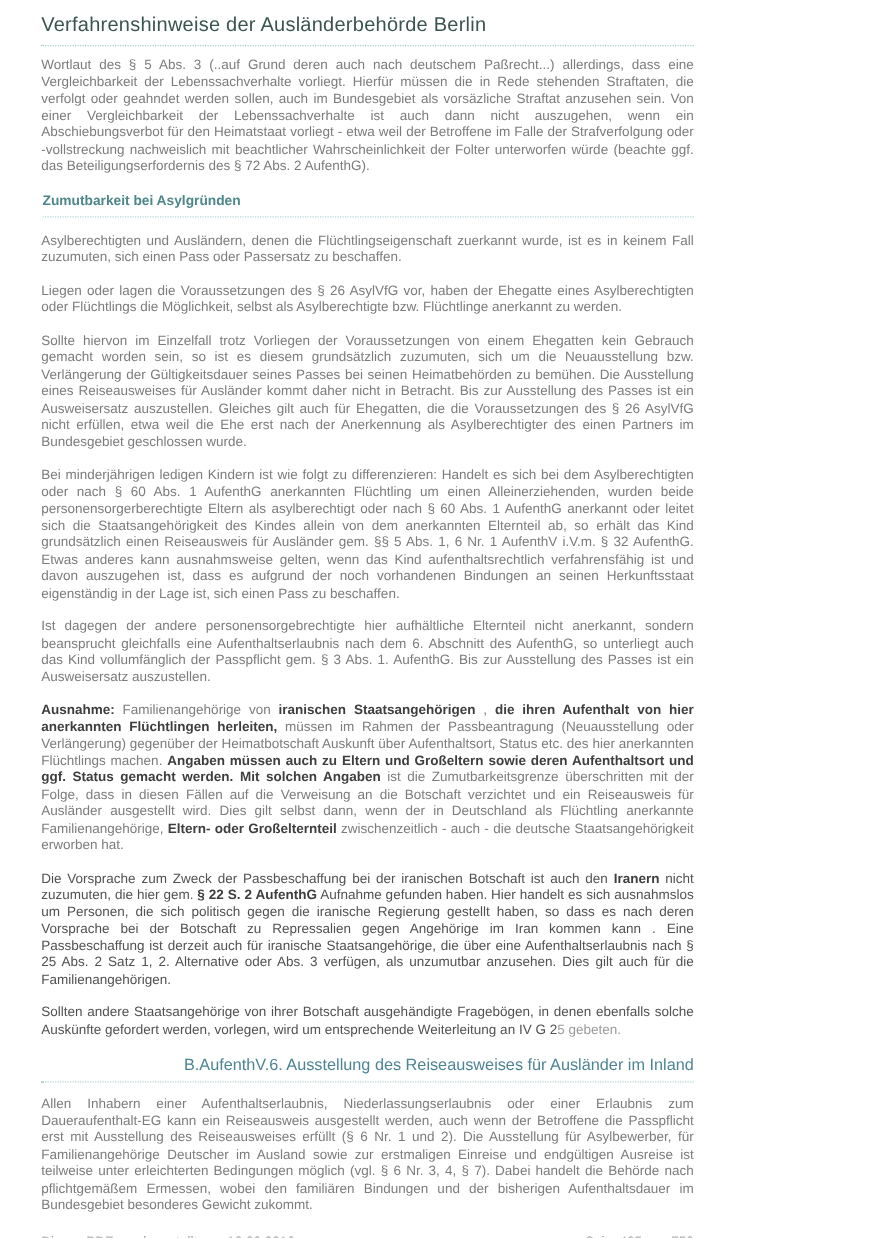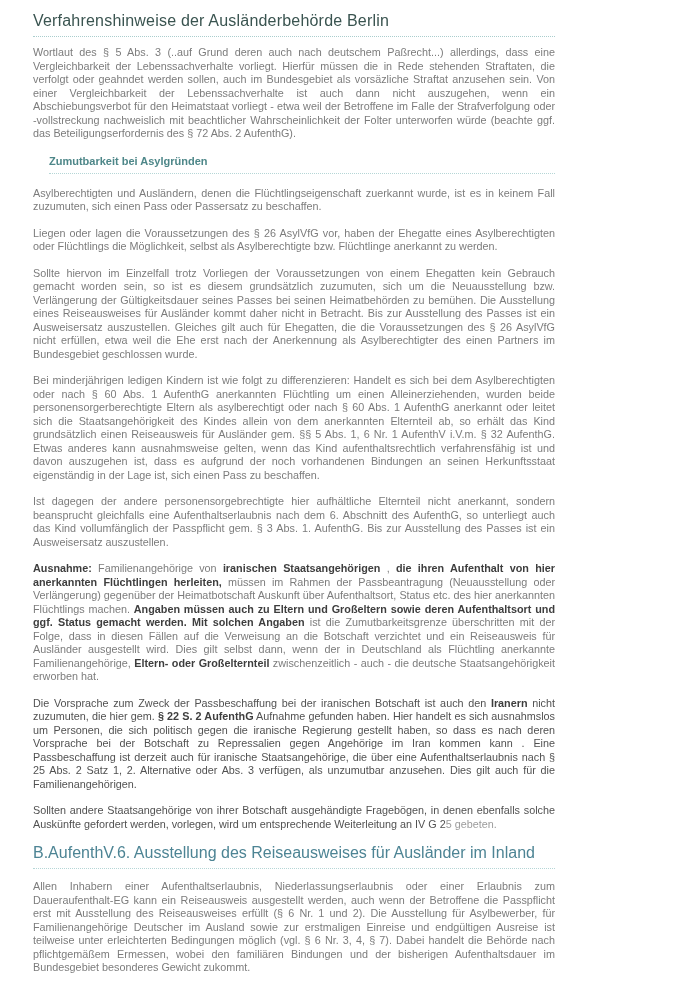--- a/index.html
+++ b/index.html
@@ -42,32 +42,33 @@
   p.body.dark { color: #515151; }
   .b {
     font-weight: bold;
     color: #3e3e3e;
   }
   .muted { color: #9b9b9b; }
   .h-sub {
     font-size: 11px;
     font-weight: bold;
     color: #4e8789;
-    margin: 14px 0 0 16px;
+    margin: 14px 0 0 1px;
     padding-bottom: 6px;
     border-bottom: 1px dotted #b5d6d6;
   }
   .h-sub + p.body { margin-top: 13px; }
   .h-big {
-    font-size: 16px;
+    font-size: 13px;
     font-weight: 400;
     color: #4d8494;
     margin: 8px 0 0 0;
     padding-bottom: 6px;
     border-bottom: 1px dotted #b5d6d6;
+    text-align: right;
   }
   .h-big + p.body { margin-top: 11px; }
   .gap-big { margin-top: 42px; }
   .gap-mid { margin-top: 38px; }
   .tight { margin-bottom: 8px; }
   .footer {
     display: flex;
     justify-content: space-between;
     align-items: baseline;
     font-size: 10.8px;

